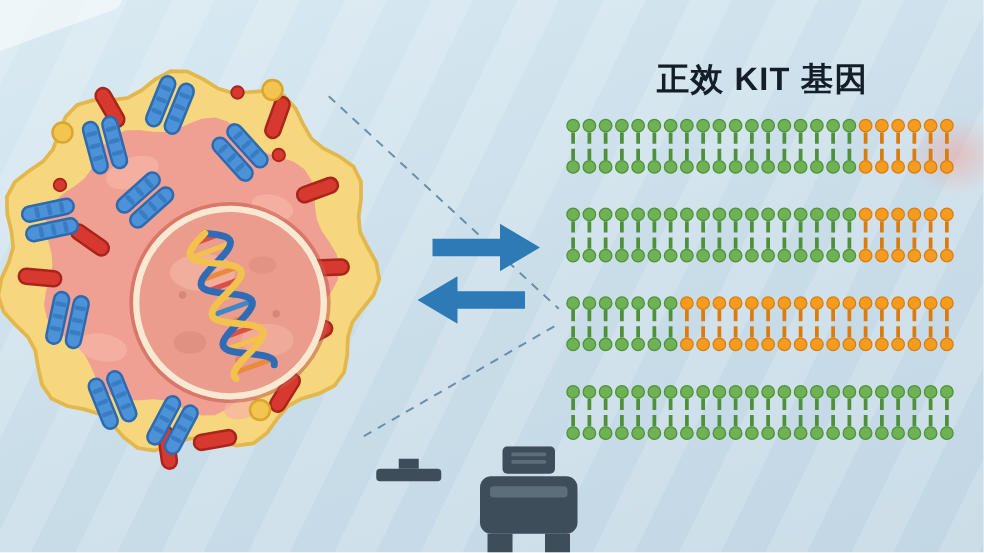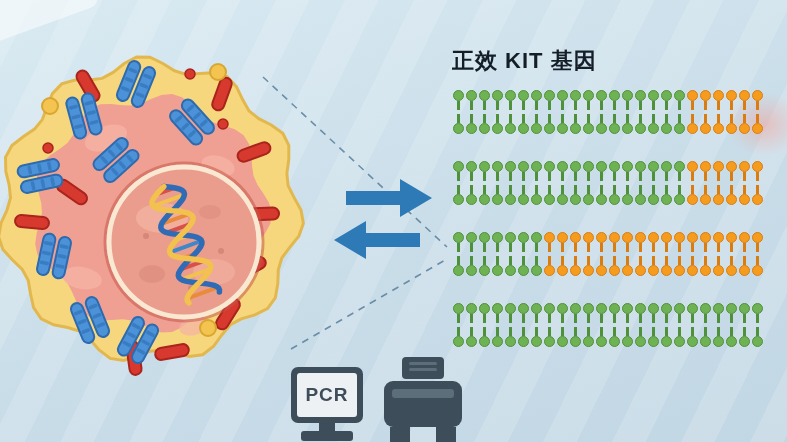--- a/index.html
+++ b/index.html
@@ -19,21 +19,21 @@
   .pink-glow{
     position:absolute;left:726px;top:92px;width:76px;height:64px;
     background:radial-gradient(closest-side, rgba(244,158,148,.5), rgba(244,158,148,0));
   }
   .cell-svg{position:absolute;left:-14px;top:26px;}
   .overlay-svg{position:absolute;left:0;top:0;pointer-events:none;}
   .arrows-svg{position:absolute;left:334px;top:178px;}
   
   .gene-panel{position:absolute;left:452px;top:46px;width:316px;}
   .gene-title{
-    font-size:22px;font-weight:bold;color:#141e28;text-align:left;
+    font-size:26px;font-weight:bold;color:#141e28;text-align:center;
     letter-spacing:1px;margin:0 0 14px 0;
   }
   .gene-rows{width:316px;}
   .gene-row{display:flex;height:44px;margin-bottom:27px;}
   .unit{width:13px;display:flex;flex-direction:column;align-items:center;flex:none;}
   .unit .dot{
     display:block;width:11px;height:11px;border-radius:50%;box-sizing:border-box;
     background:var(--fill);border:1.5px solid var(--stroke);flex:none;
   }
   .unit .stem{display:block;width:3px;height:9px;background:var(--stroke);flex:none;}
@@ -880,23 +880,20 @@
             <span class="stem"></span>
             <span class="gap"></span>
             <span class="stem"></span>
             <span class="dot"></span>
           </div>
         </div>
       </div>
   </div>
 
   <div class="pcr">
-    <div class="pcr-frame">
-      <div class="pcr-screen">PCR</div>
-    </div>
     <div class="pcr-neck"></div>
     <div class="pcr-base"></div>
   </div>
 
   <svg class="printer-svg" width="82" height="88">
     <rect x="20" y="0" width="42" height="22" rx="4" fill="#3e4d5a"></rect>
     <rect x="27" y="5" width="28" height="3" rx="1.5" fill="#5d6e7b"></rect>
     <rect x="27" y="11" width="28" height="3" rx="1.5" fill="#5d6e7b"></rect>
     <rect x="2" y="24" width="78" height="46" rx="9" fill="#3e4d5a"></rect>
     <rect x="10" y="32" width="62" height="9" rx="3" fill="#5d6e7b"></rect>

